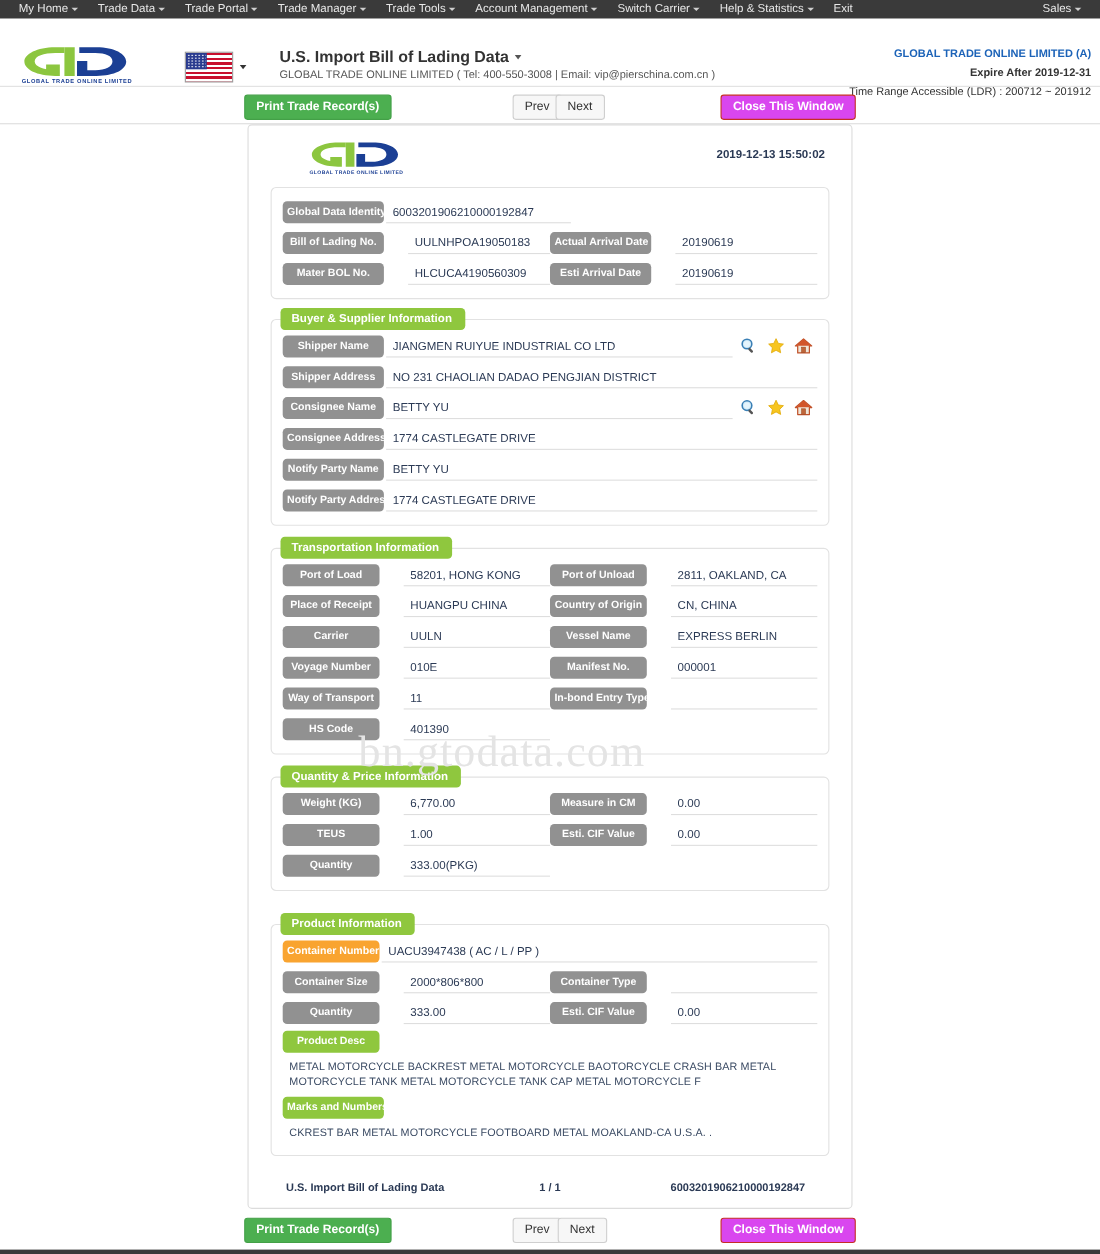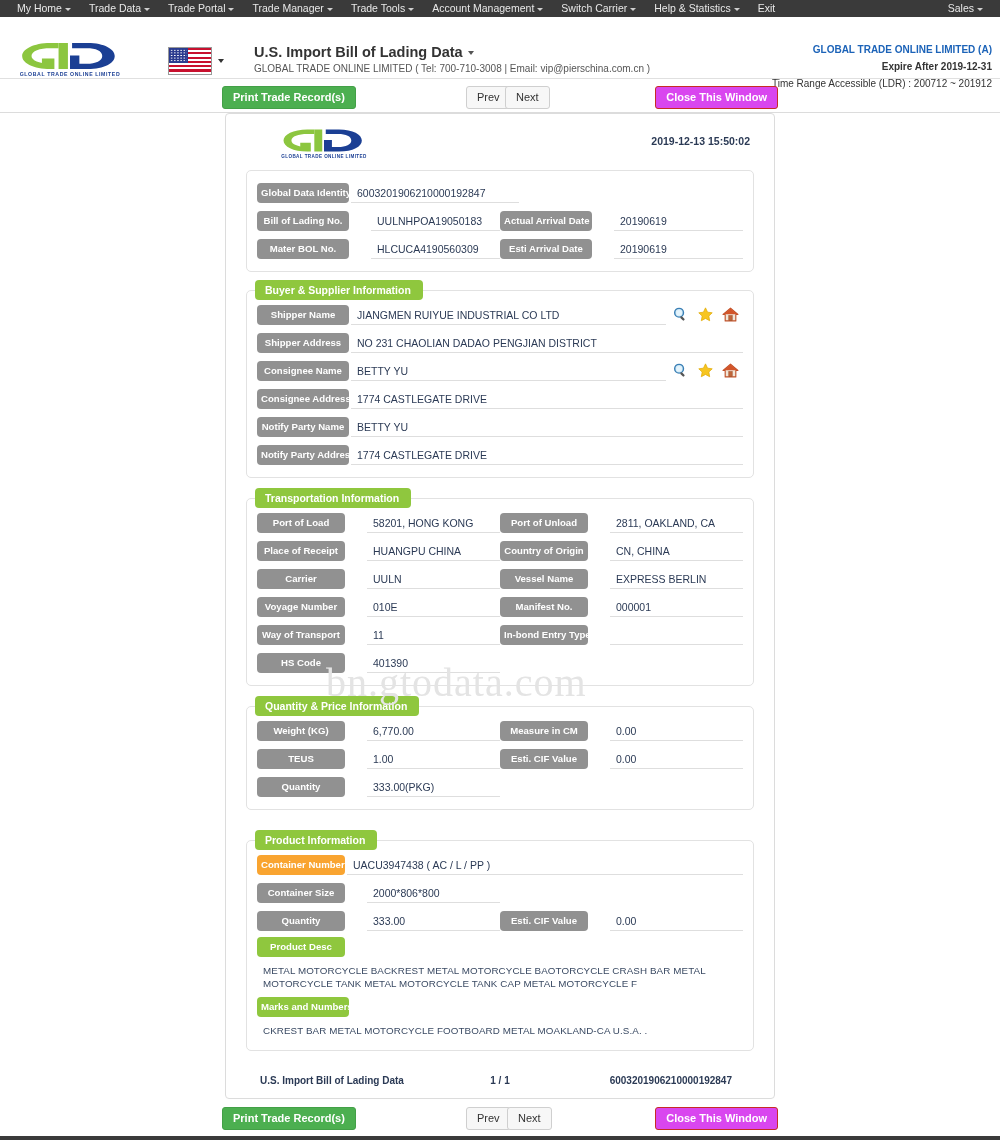--- a/index.html
+++ b/index.html
@@ -331,21 +331,21 @@
     <div class="flag">
       <div class="stripes"></div>
       <div class="canton"></div>
     </div>
     <div class="flag-caret"></div>
   </div>
 
   <div class="head-title">
     <span>U.S. Import Bill of Lading Data</span><span class="tcaret"></span>
   </div>
-  <div class="head-sub">GLOBAL TRADE ONLINE LIMITED ( Tel: 700-710-3008 | Email: vip@pierschina.com.cn )</div>
+  <div class="head-sub">GLOBAL TRADE ONLINE LIMITED ( Tel: 400-550-3008 | Email: vip@pierschina.com.cn )</div>
 
   <div class="head-right">
     <div class="company">GLOBAL TRADE ONLINE LIMITED (A)</div>
     <div class="expire">Expire After 2019-12-31</div>
     <div class="ldr">Time Range Accessible (LDR) : 200712 ~ 201912</div>
   </div>
 </div>
 
 <div class="toolbar">
   <div class="btn btn-print">Print Trade Record(s)</div>
@@ -578,20 +578,24 @@
       <div class="cell full">
         <div class="label orange">Container Number</div>
         <div class="value">UACU3947438 ( AC / L / PP )</div>
       </div>
     </div>
     <div class="row">
       <div class="cell half">
         <div class="label">Container Size</div>
         <div class="value">2000*806*800</div>
       </div>
+      <div class="cell half">
+        <div class="label">Container Type</div>
+        <div class="value"></div>
+      </div>
     </div>
     <div class="row">
       <div class="cell half">
         <div class="label">Quantity</div>
         <div class="value">333.00</div>
       </div>
       <div class="cell half">
         <div class="label">Esti. CIF Value</div>
         <div class="value">0.00</div>
       </div>

